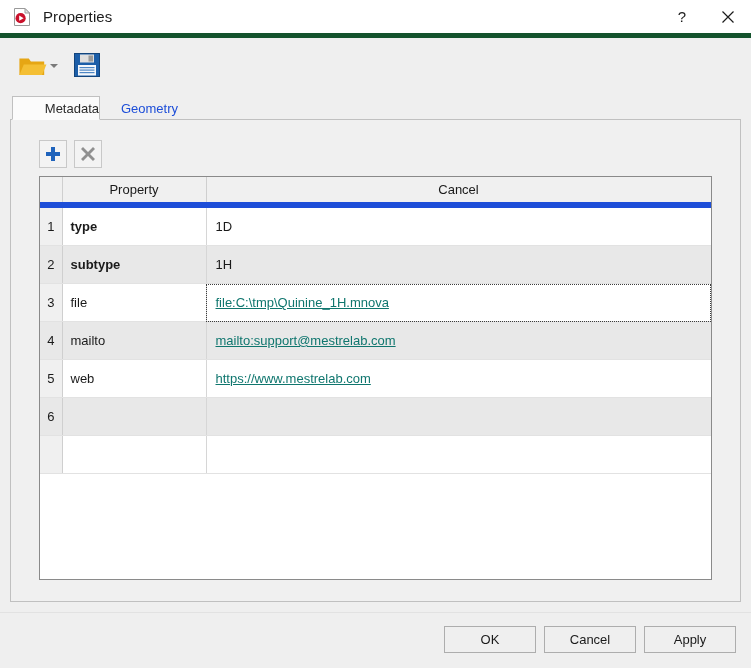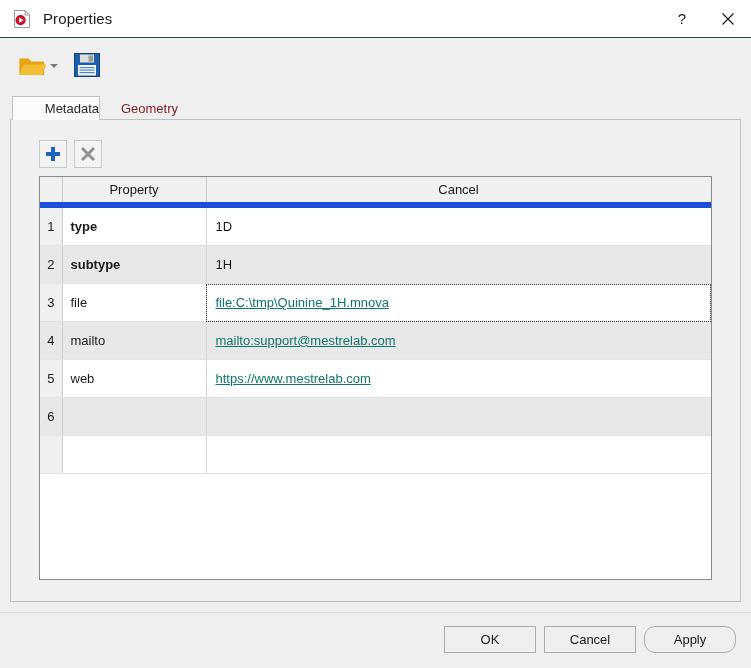--- a/index.html
+++ b/index.html
@@ -17,21 +17,21 @@
     position: relative;
   }
 
   
   .titlebar {
     position: absolute;
     left: 0; top: 0;
     width: 751px;
     height: 38px;
     background: #ffffff;
-    border-bottom: 1px solid #14532d;
+    border-bottom: 5px solid #14532d;
     display: flex;
     align-items: center;
     box-sizing: border-box;
   }
   .title-icon {
     margin-left: 13px;
     width: 18px;
     height: 20px;
     position: relative;
     flex: 0 0 auto;
@@ -104,21 +104,21 @@
     cursor: default;
   }
   .tab.selected {
     background: #fbfbfb;
     border: 1px solid #c0c0c0;
     border-bottom: 1px solid #fbfbfb;
     z-index: 3;
   }
   .tab.unselected {
     background: transparent;
-    color: #7f1d1d;
+    color: #1d4ed8;
   }
 
   
   .tabpanel {
     position: absolute;
     left: 10px; top: 119px;
     width: 731px;
     height: 483px;
     box-sizing: border-box;
     background: #f0f0f0;
@@ -370,14 +370,14 @@
       </tbody>
     </table>
   </div>
 </div>
 
 <div class="sep-line"></div>
 
 <div class="btnrow">
   <div class="dlgbtn" style="left:544px;width:92px;">Cancel</div>
   <div class="dlgbtn" style="left:444px;width:92px;">OK</div>
-  <div class="dlgbtn" style="left:644px;width:92px;border-radius:11px;">Apply</div>
+  <div class="dlgbtn" style="left:644px;width:92px;">Apply</div>
 </div>
 
 </body></html>

